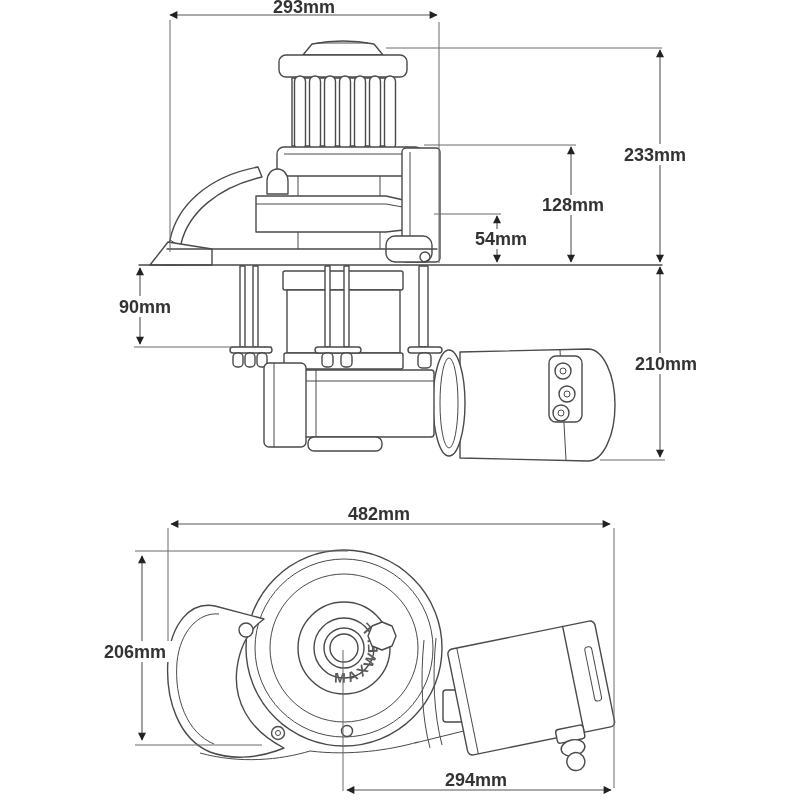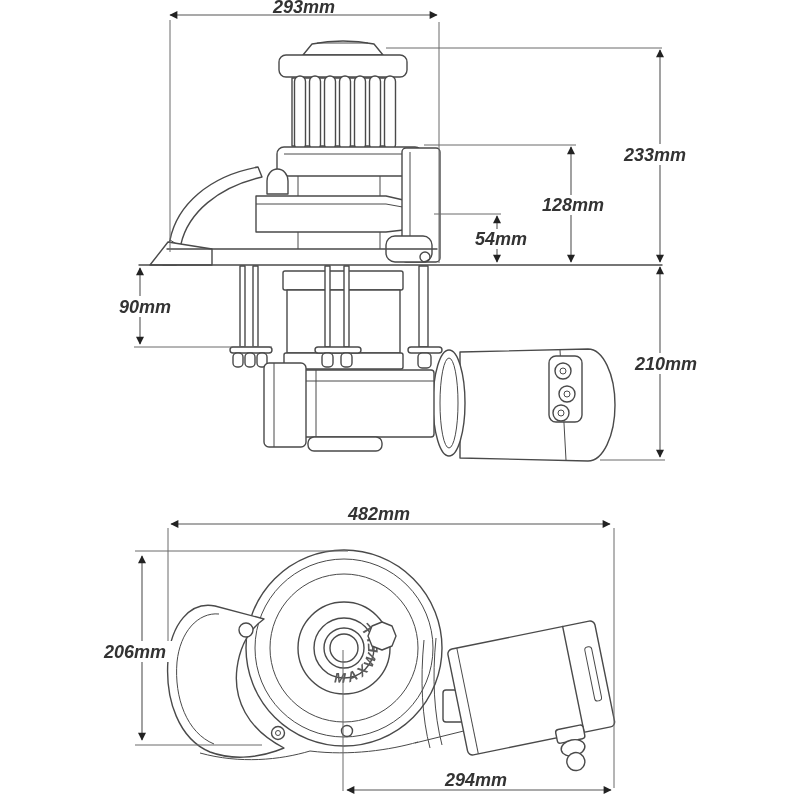--- a/index.html
+++ b/index.html
@@ -2,21 +2,21 @@
 <html style="--line: #4a4a4a; --dim: #555555; --label: #333333; --bg: #ffffff;"><head>
 <meta charset="utf-8">
 <style>
   :root{
     --line:#4a4a4a;
     --dim:#555555;
     --label:#333333;
     --bg:#ffffff;
   }
   html,body{margin:0;padding:0;background:var(--bg);}
-  .stage{width:800px;height:800px;position:relative;background:var(--bg);overflow:hidden;font-style:italic;}
+  .stage{width:800px;height:800px;position:relative;background:var(--bg);overflow:hidden;}
   svg{display:block;}
   .part{stroke:var(--line);stroke-width:1.4;fill:none;stroke-linejoin:round;stroke-linecap:round;}
   .partf{stroke:var(--line);stroke-width:1.4;fill:#fff;stroke-linejoin:round;}
   .thin{stroke:var(--line);stroke-width:1;fill:none;}
   .dimline{stroke:var(--dim);stroke-width:1.1;fill:none;}
   .extline{stroke:#6a6a6a;stroke-width:1;fill:none;}
   .dimtext{font-family:"Liberation Sans",sans-serif;font-size:18px;font-weight:bold;
            fill:var(--label);text-anchor:middle;}
   .brandtext{font-family:"Liberation Sans",sans-serif;font-size:14px;font-weight:bold;
            fill:#5a5a5a;letter-spacing:3.5px;}

